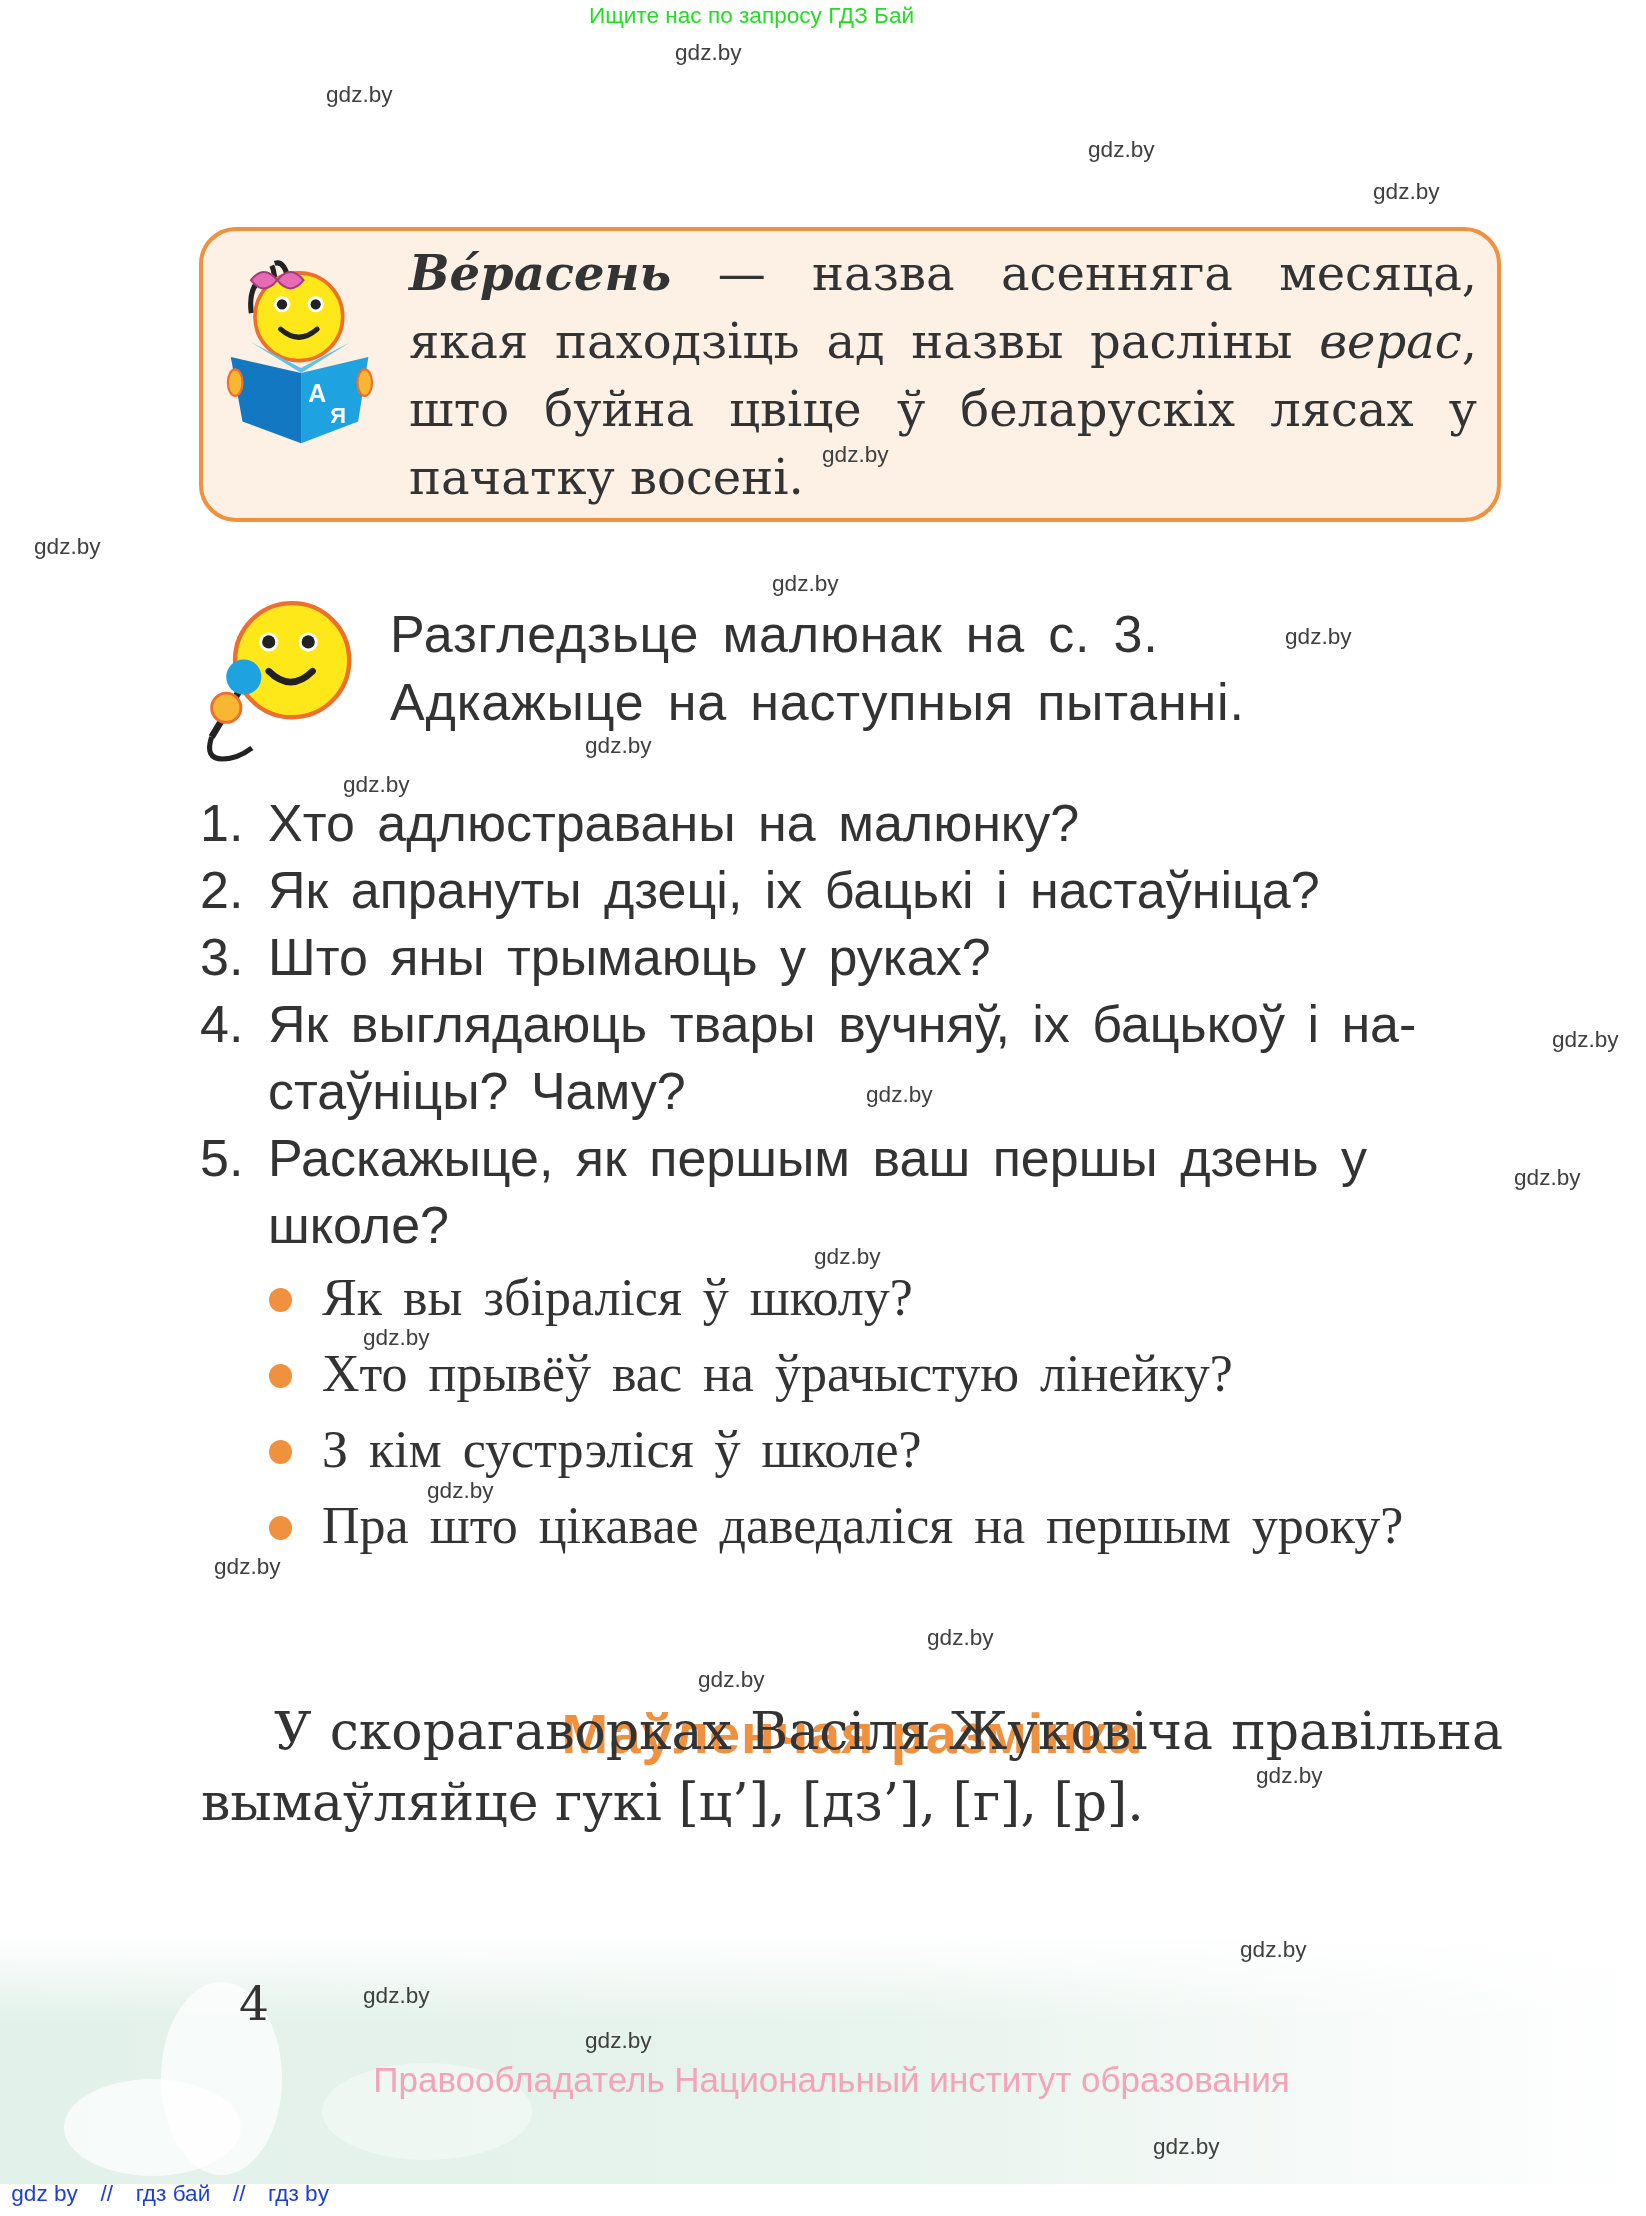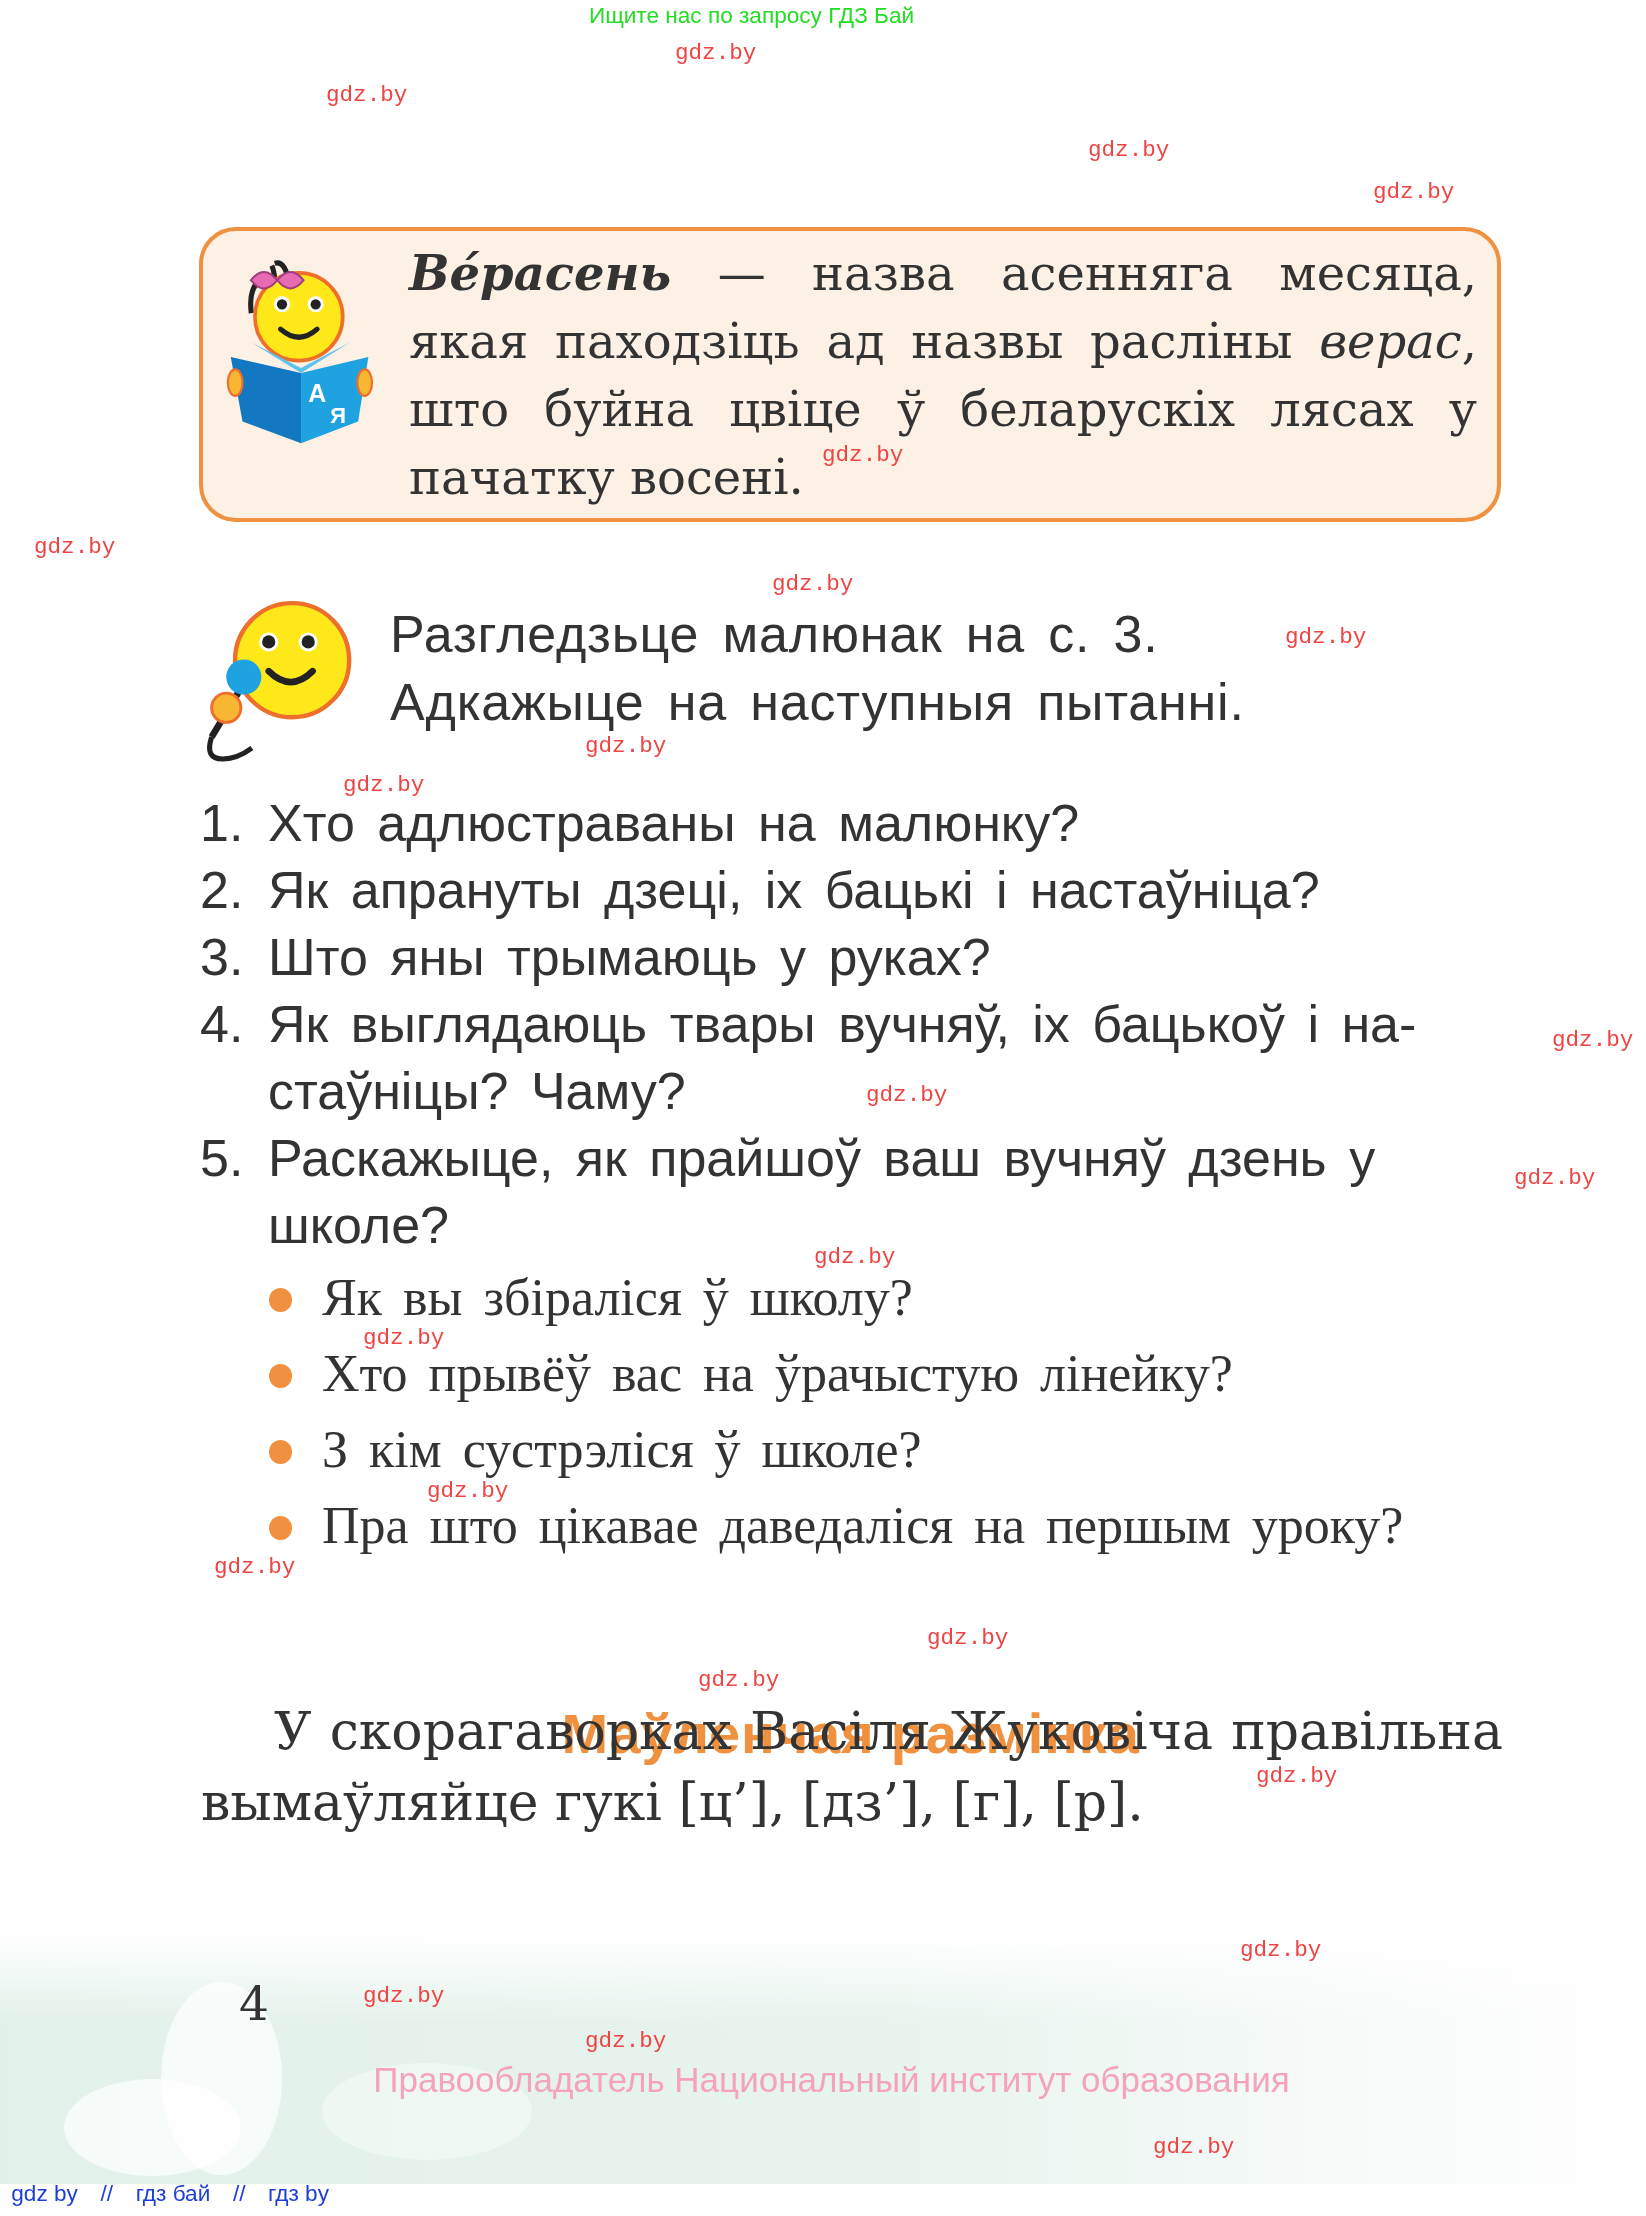--- a/index.html
+++ b/index.html
@@ -1,21 +1,21 @@
 <!DOCTYPE html>
 <html style="font-size:13px"><head>
 <meta charset="utf-8">
 <style>
   html, body { margin:0; padding:0; }
   body {
     width:1647px; height:2216px; position:relative; overflow:hidden;
     background:#ffffff; font-family:"Liberation Sans", sans-serif; color:#3a3a3a;
   }
   .abs { position:absolute; }
-  .wm { position:absolute; font-family:Liberation Mono, monospace; font-size:22.6px; color:#ef4444; white-space:nowrap; }
+  .wm { position:absolute; font-family:Liberation Sans, sans-serif; font-size:22.6px; color:#404040; white-space:nowrap; }
   .top-banner { position:absolute; left:0; width:1503px; top:3.2px; text-align:center; font-size:22.6px; color:#22dd22; }
   .info-box {
     position:absolute; left:199px; top:227px; width:1302px; height:295px;
     background:#fdf0e4; border:4px solid #f0913f; border-radius:37px; box-sizing:border-box;
   }
   .info-text {
     position:absolute; left:409px; top:239px; width:1068px;
     font-family:"DejaVu Serif", serif; font-size:48px; line-height:68px; color:#333;
     text-align:justify; text-align-last:left;
   }
@@ -84,21 +84,21 @@
 <div class="intro-text">
   <div>Разгледзьце малюнак на с. 3.</div>
   <div>Адкажыце на наступныя пытанні.</div>
 </div>
 
 <div class="q-list">
   <div class="q"><span class="num">1.</span><span>Хто адлюстраваны на малюнку?</span></div>
   <div class="q"><span class="num">2.</span><span>Як апрануты дзеці, іх бацькі і настаўніца?</span></div>
   <div class="q"><span class="num">3.</span><span>Што яны трымаюць у руках?</span></div>
   <div class="q"><span class="num">4.</span><span>Як выглядаюць твары вучняў, іх бацькоў і на-</span><span class="cont">стаўніцы? Чаму?</span></div>
-  <div class="q"><span class="num">5.</span><span>Раскажыце, як прайшоў ваш вучняў дзень у</span><span class="cont">школе?</span></div>
+  <div class="q"><span class="num">5.</span><span>Раскажыце, як першым ваш першы дзень у</span><span class="cont">школе?</span></div>
 </div>
 
 <div class="b-list">
   <div class="b"><span class="dot"></span><span>Як вы збіраліся ў школу?</span></div>
   <div class="b"><span class="dot"></span><span>Хто прывёў вас на ўрачыстую лінейку?</span></div>
   <div class="b"><span class="dot"></span><span>З кім сустрэліся ў школе?</span></div>
   <div class="b" style="width:1161px;"><span class="dot"></span><span>Пра што цікавае даведаліся на першым уроку?</span></div>
 </div>
 
 <div class="section-title">Маўленчая размінка</div>

